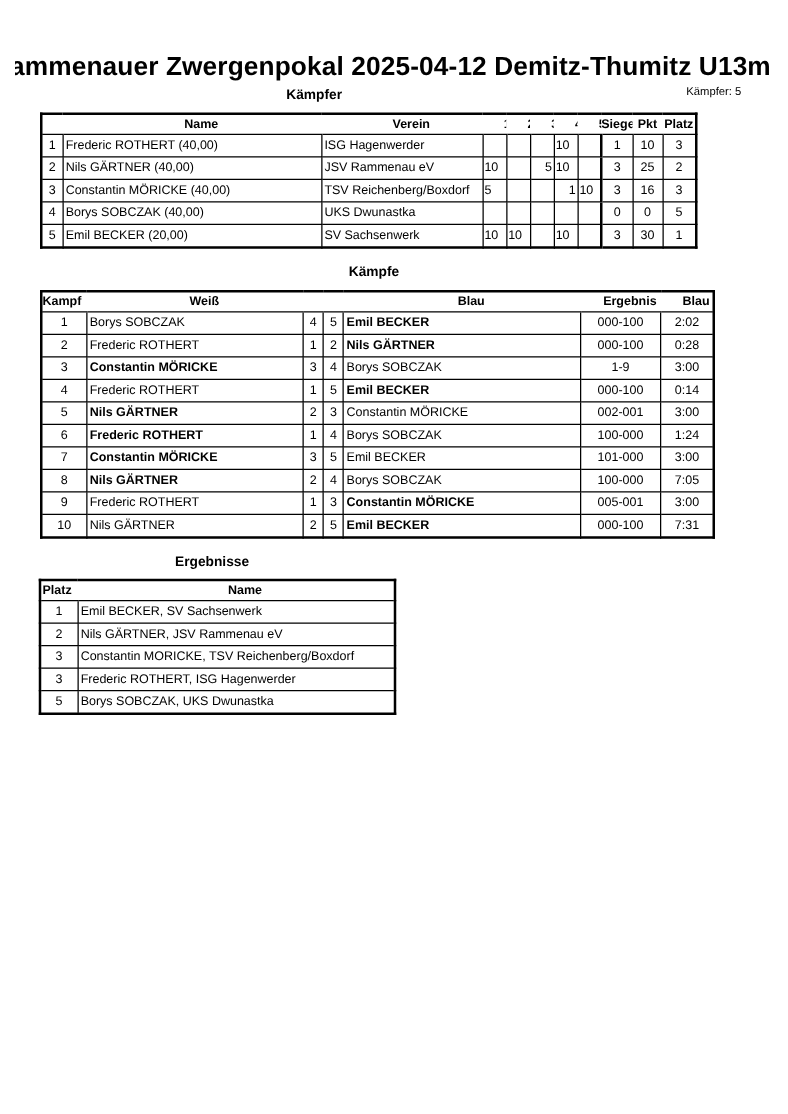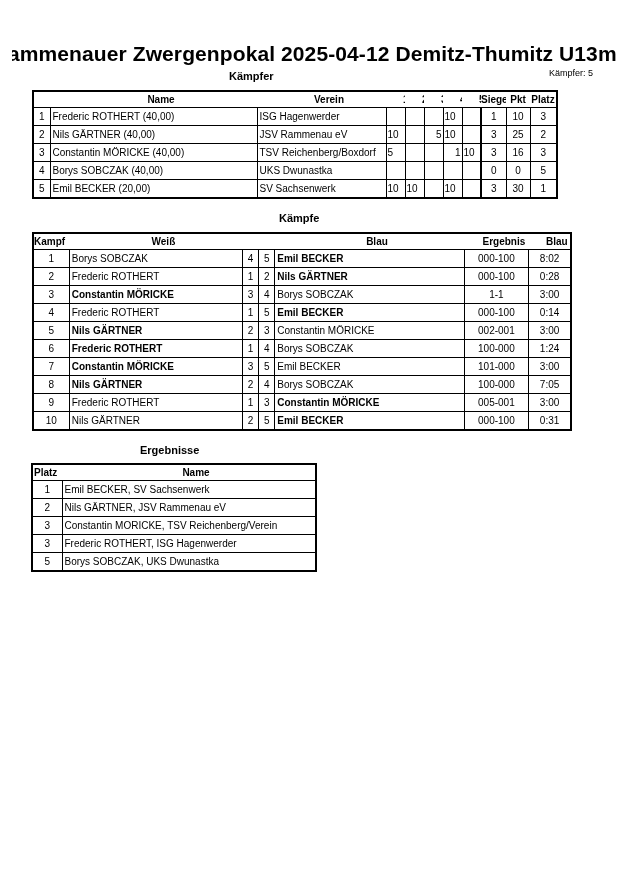--- a/index.html
+++ b/index.html
@@ -151,38 +151,38 @@
     </tr>
   </thead>
   <tbody id="fights-body">
       <tr>
         <td class="c">1</td>
         <td class="l">Borys SOBCZAK</td>
         <td class="c">4</td>
         <td class="c">5</td>
         <td class="l b">Emil BECKER</td>
         <td class="c">000-100</td>
-        <td class="c">8:02</td>
+        <td class="c">2:02</td>
       </tr>
       <tr>
         <td class="c">2</td>
         <td class="l">Frederic ROTHERT</td>
         <td class="c">1</td>
         <td class="c">2</td>
         <td class="l b">Nils GÄRTNER</td>
         <td class="c">000-100</td>
         <td class="c">0:28</td>
       </tr>
       <tr>
         <td class="c">3</td>
         <td class="l b">Constantin MÖRICKE</td>
         <td class="c">3</td>
         <td class="c">4</td>
         <td class="l">Borys SOBCZAK</td>
-        <td class="c">1-1</td>
+        <td class="c">1-9</td>
         <td class="c">3:00</td>
       </tr>
       <tr>
         <td class="c">4</td>
         <td class="l">Frederic ROTHERT</td>
         <td class="c">1</td>
         <td class="c">5</td>
         <td class="l b">Emil BECKER</td>
         <td class="c">000-100</td>
         <td class="c">0:14</td>
@@ -232,21 +232,21 @@
         <td class="c">005-001</td>
         <td class="c">3:00</td>
       </tr>
       <tr>
         <td class="c">10</td>
         <td class="l">Nils GÄRTNER</td>
         <td class="c">2</td>
         <td class="c">5</td>
         <td class="l b">Emil BECKER</td>
         <td class="c">000-100</td>
-        <td class="c">0:31</td>
+        <td class="c">7:31</td>
       </tr>
     </tbody>
 </table>
 
 <div class="subhead" style="left:140px; top:444px;">Ergebnisse</div>
 
 <table id="results" class="outer" style="left:31px; top:463px; width:284px; table-layout:fixed;">
   <colgroup>
       <col style="width:30px">
       <col style="width:254px">
@@ -261,21 +261,21 @@
       <tr>
         <td class="c">1</td>
         <td class="l">Emil BECKER, SV Sachsenwerk</td>
       </tr>
       <tr>
         <td class="c">2</td>
         <td class="l">Nils GÄRTNER, JSV Rammenau eV</td>
       </tr>
       <tr>
         <td class="c">3</td>
-        <td class="l">Constantin MORICKE, TSV Reichenberg/Verein</td>
+        <td class="l">Constantin MORICKE, TSV Reichenberg/Boxdorf</td>
       </tr>
       <tr>
         <td class="c">3</td>
         <td class="l">Frederic ROTHERT, ISG Hagenwerder</td>
       </tr>
       <tr>
         <td class="c">5</td>
         <td class="l">Borys SOBCZAK, UKS Dwunastka</td>
       </tr>
     </tbody>

